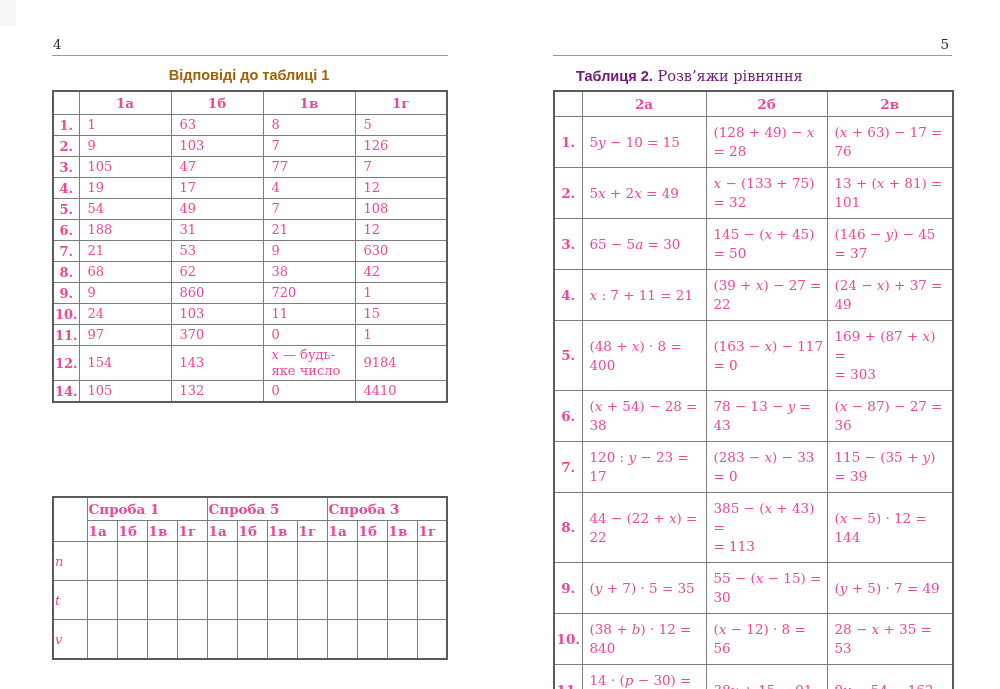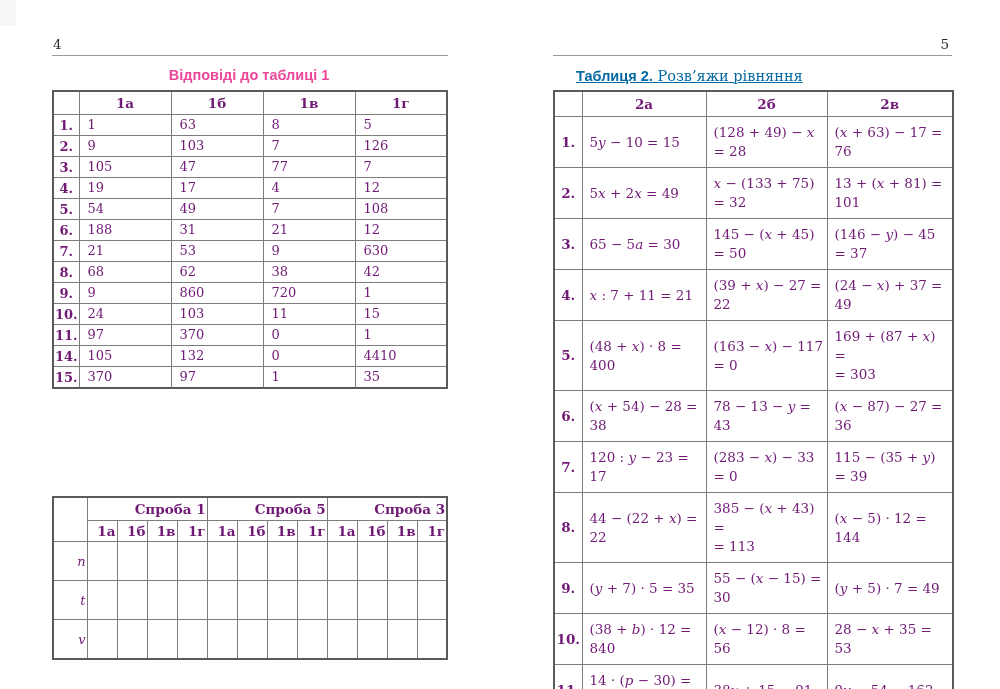--- a/index.html
+++ b/index.html
@@ -6,36 +6,36 @@
   .sheet{position:relative;width:1000px;height:689px;background:#ffffff;overflow:hidden;
          font-family:"DejaVu Serif","Liberation Serif",serif;color:#1c1c1c;}
   .corner-shade{position:absolute;left:0;top:0;width:16px;height:26px;background:#f6f6f6;}
   .pagenum{position:absolute;top:36px;font-size:13.5px;color:#2a2a2a;}
   .pagenum-left{left:53px;}
   .pagenum-right{left:553px;width:396px;text-align:right;}
   .rule{position:absolute;top:55px;height:0;border-top:1.5px solid #9a9a9a;}
   .rule-left{left:52px;width:396px;}
   .rule-right{left:553px;width:399px;}
   .title{position:absolute;font-family:"Liberation Sans",sans-serif;font-weight:bold;
-         font-size:14.5px;text-align:center;color:#ec4899;}
+         font-size:14.5px;text-align:center;color:#a16207;}
   .title-answers{left:52px;top:67px;width:394px;}
   .title-speed{left:52px;top:469px;width:394px;}
-  .title-eq{position:absolute;left:576px;top:68px;font-size:14.5px;color:#0369a1;text-decoration:underline;}
+  .title-eq{position:absolute;left:576px;top:68px;font-size:14.5px;color:#701a75;}
   .title-eq .tb{font-family:"Liberation Sans",sans-serif;font-weight:bold;}
   table.tbl{position:absolute;border-collapse:collapse;table-layout:fixed;
-            border:2px solid #5a5a5a;font-size:13px;color:#701a75;}
+            border:2px solid #5a5a5a;font-size:13px;color:#ec4899;}
   .tbl th,.tbl td{border:1px solid #7d7d7d;overflow:hidden;}
   .tbl thead th{font-weight:bold;text-align:center;font-size:13.5px;}
   #answers{left:52px;top:90px;width:394px;}
   #answers thead th{height:20px;}
   #answers tbody td{height:18px;vertical-align:middle;}
   #answers td.num{text-align:center;font-weight:bold;}
   #answers td.cell{padding:1px 4px 1px 8px;white-space:pre-line;line-height:16px;text-align:left;}
   #speed{left:52px;top:496px;width:394px;}
-  #speed th,#speed td{text-align:right;}
+  #speed th,#speed td{text-align:left;}
   #speed thead tr.g th{height:20px;}
   #speed thead tr.s th{height:18px;}
   #speed tbody td{height:36px;background:#fff;}
   #speed tbody th.lbl{font-style:italic;font-weight:normal;font-size:13px;}
   #equations{left:553px;top:90px;width:399px;font-size:13.5px;}
   #equations thead th{height:22px;margin-left:36px;}
   #equations tbody td{vertical-align:middle;line-height:19px;}
   #equations td.num{text-align:center;font-weight:bold;padding-right:1px;}
   #equations td.cell{padding:6px 2px 6px 7px;white-space:pre-line;text-align:left;}
   i{font-style:italic;}
@@ -138,32 +138,33 @@
           <td class="cell">15</td>
         </tr>
         <tr>
           <td class="num">11.</td>
           <td class="cell">97</td>
           <td class="cell">370</td>
           <td class="cell">0</td>
           <td class="cell">1</td>
         </tr>
         <tr>
+          <td class="num">12.</td>
+          <td class="cell">154</td>
+          <td class="cell">143</td>
+          <td class="cell"><i>x</i> — будь-
+яке число</td>
+          <td class="cell">9184</td>
+        </tr>
+        <tr>
           <td class="num">14.</td>
           <td class="cell">105</td>
           <td class="cell">132</td>
           <td class="cell">0</td>
           <td class="cell">4410</td>
-        </tr>
-        <tr>
-          <td class="num">15.</td>
-          <td class="cell">370</td>
-          <td class="cell">97</td>
-          <td class="cell">1</td>
-          <td class="cell">35</td>
         </tr>
       </tbody>
     </table>
   <table id="speed" class="tbl">
       <colgroup>
         <col style="width:34px">
         <col style="width:30px">
         <col style="width:30px">
         <col style="width:30px">
         <col style="width:30px">

